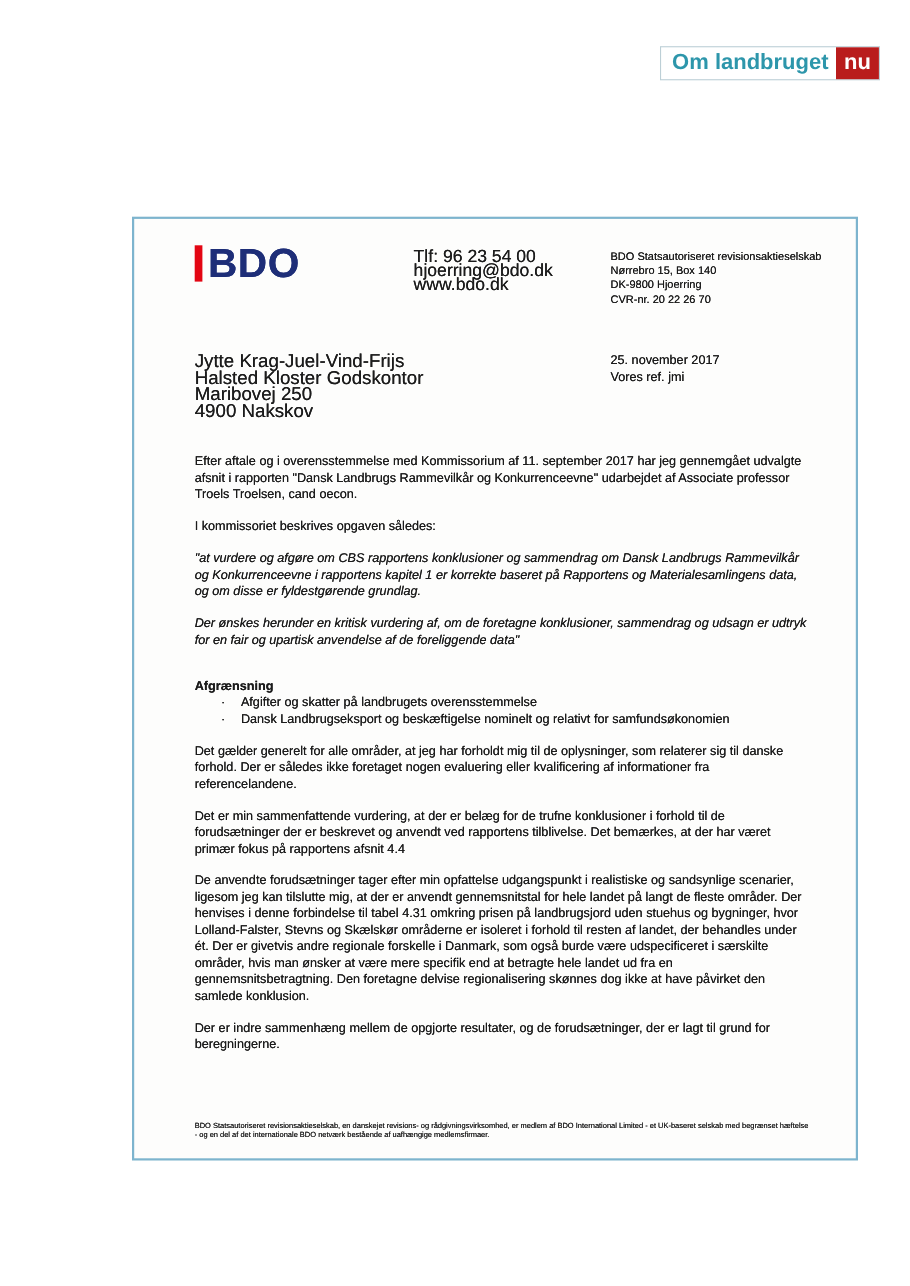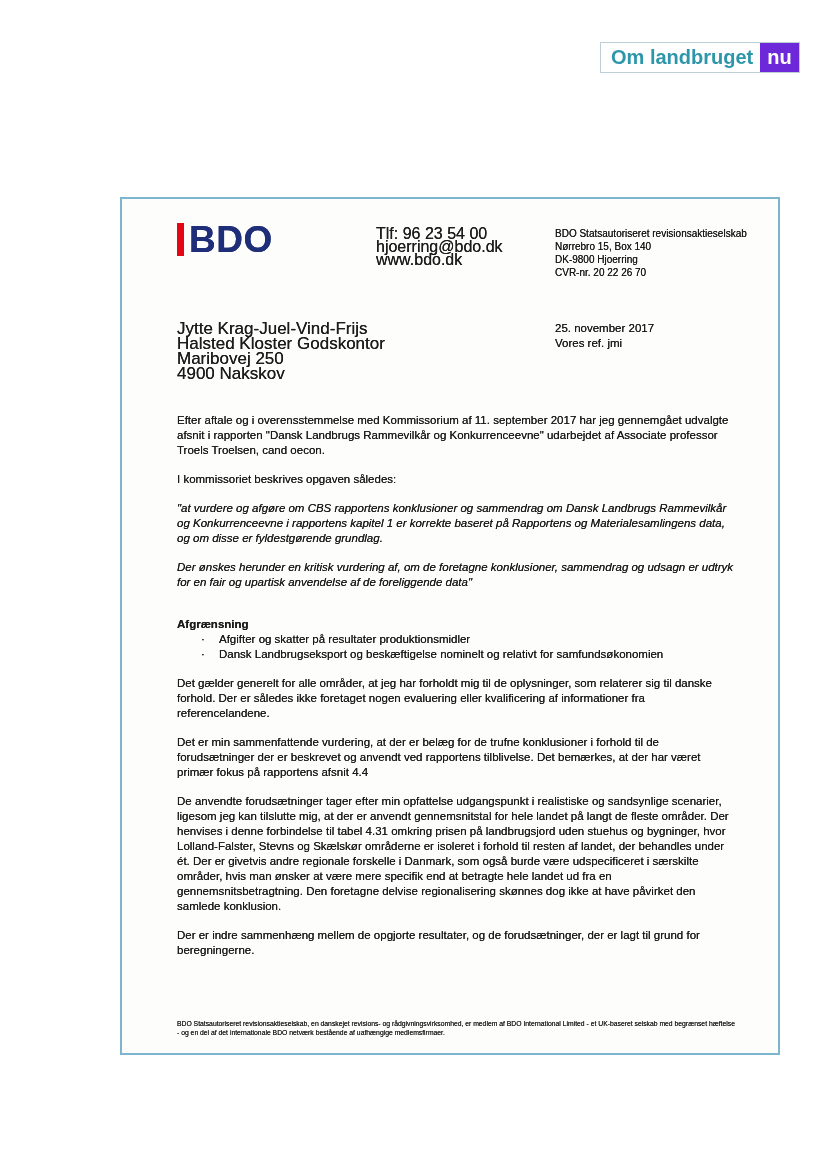--- a/index.html
+++ b/index.html
@@ -16,21 +16,21 @@
   .site-logo {
     position: absolute; top: 42px; left: 600px;
     display: flex; align-items: stretch;
     border: 1px solid #bccfd6; background: #ffffff;
   }
   .site-logo-text {
     color: #2d96ab; font-size: 20px; font-weight: bold;
     padding: 3px 7px 3px 10px; white-space: nowrap;
   }
   .site-logo-badge {
-    background: #6d28d9; color: #ffffff; font-size: 20px; font-weight: bold;
+    background: #b91c1c; color: #ffffff; font-size: 20px; font-weight: bold;
     padding: 3px 7px; display: flex; align-items: center;
   }
 
   
   .letter {
     position: absolute; left: 120px; top: 197px; width: 660px; height: 858px;
     border: 2px solid #7db4ce; background: #fdfdfc; color: #1c1c1c;
     text-shadow: 0 0 0.35px currentColor; 
   }
 
@@ -106,21 +106,21 @@
       <div>Vores ref. jmi</div>
     </div>
 
     <div class="letter-body">
       <p>Efter aftale og i overensstemmelse med Kommissorium af 11. september 2017 har jeg gennemgået udvalgte afsnit i rapporten "Dansk Landbrugs Rammevilkår og Konkurrenceevne" udarbejdet af Associate professor Troels Troelsen, cand oecon.</p>
       <p>I kommissoriet beskrives opgaven således:</p>
       <p class="quote">"at vurdere og afgøre om CBS rapportens konklusioner og sammendrag om Dansk Landbrugs Rammevilkår og Konkurrenceevne i rapportens kapitel 1 er korrekte baseret på Rapportens og Materialesamlingens data, og om disse er fyldestgørende grundlag.</p>
       <p class="quote">Der ønskes herunder en kritisk vurdering af, om de foretagne konklusioner, sammendrag og udsagn er udtryk for en fair og upartisk anvendelse af de foreliggende data"</p>
       <p class="heading tight">Afgrænsning</p>
       <ul>
-        <li>Afgifter og skatter på resultater produktionsmidler</li>
+        <li>Afgifter og skatter på landbrugets overensstemmelse</li>
         <li>Dansk Landbrugseksport og beskæftigelse nominelt og relativt for samfundsøkonomien</li>
       </ul>
       <p>Det gælder generelt for alle områder, at jeg har forholdt mig til de oplysninger, som relaterer sig til danske forhold. Der er således ikke foretaget nogen evaluering eller kvalificering af informationer fra referencelandene.</p>
       <p>Det er min sammenfattende vurdering, at der er belæg for de trufne konklusioner i forhold til de forudsætninger der er beskrevet og anvendt ved rapportens tilblivelse. Det bemærkes, at der har været primær fokus på rapportens afsnit 4.4</p>
       <p>De anvendte forudsætninger tager efter min opfattelse udgangspunkt i realistiske og sandsynlige scenarier, ligesom jeg kan tilslutte mig, at der er anvendt gennemsnitstal for hele landet på langt de fleste områder. Der henvises i denne forbindelse til tabel 4.31 omkring prisen på landbrugsjord uden stuehus og bygninger, hvor Lolland-Falster, Stevns og Skælskør områderne er isoleret i forhold til resten af landet, der behandles under ét. Der er givetvis andre regionale forskelle i Danmark, som også burde være udspecificeret i særskilte områder, hvis man ønsker at være mere specifik end at betragte hele landet ud fra en gennemsnitsbetragtning. Den foretagne delvise regionalisering skønnes dog ikke at have påvirket den samlede konklusion.</p>
       <p>Der er indre sammenhæng mellem de opgjorte resultater, og de forudsætninger, der er lagt til grund for beregningerne.</p>
     </div>
 
     <div class="letter-footer">BDO Statsautoriseret revisionsaktieselskab, en danskejet revisions- og rådgivningsvirksomhed, er medlem af BDO International Limited - et UK-baseret selskab med begrænset hæftelse - og en del af det internationale BDO netværk bestående af uafhængige medlemsfirmaer.</div>
 

